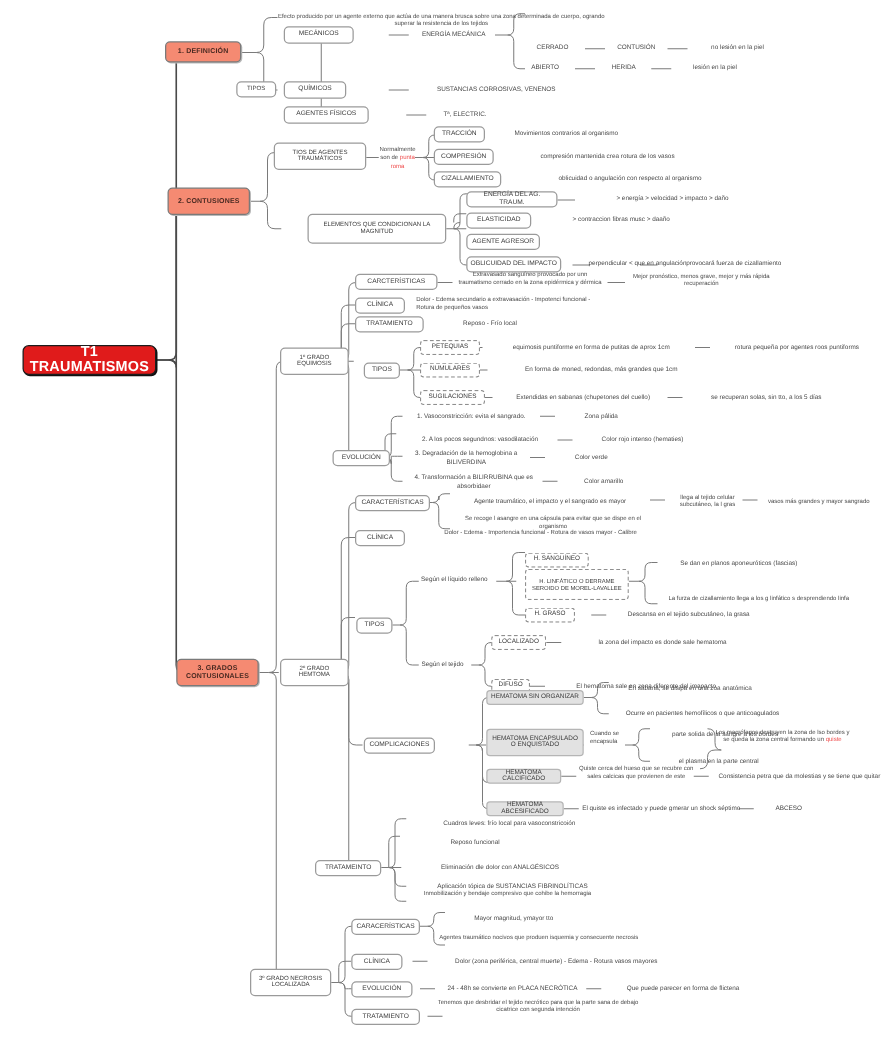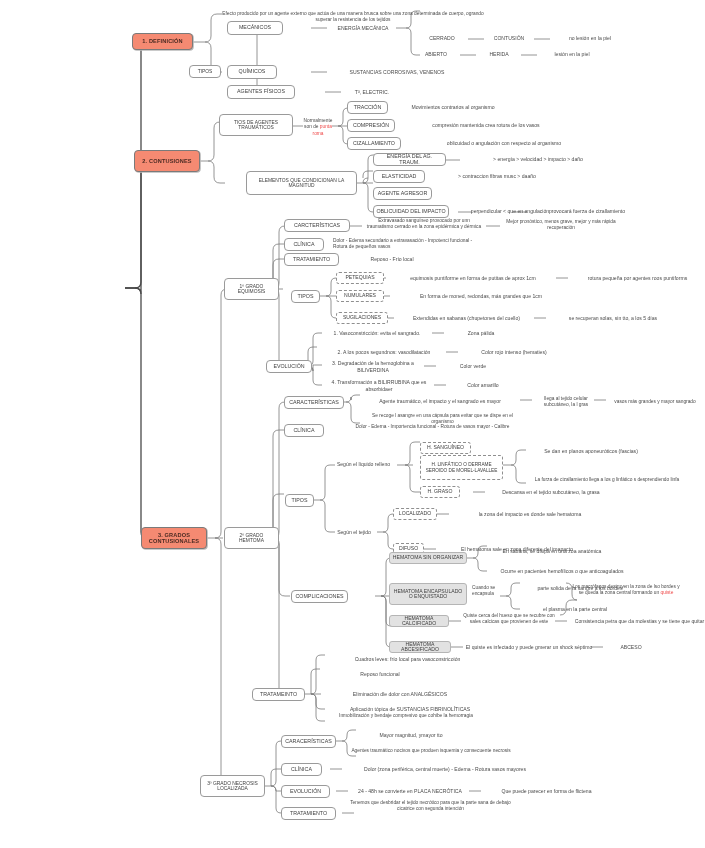--- a/index.html
+++ b/index.html
@@ -223,20 +223,21 @@
       <path d="M271 786 q5 0 5 5 V808 q0 5 5 5 h5"></path>
       <path d="M336 741 h6 q5 0 5 -5 V735 q0 -5 5 -5 h4"></path>
       <path d="M342 741 q5 0 5 5 V751 q0 5 5 5 h4"></path>
       <path d="M330 769 h12"></path>
       <path d="M336 791 h12"></path>
       <path d="M469 791 h12"></path>
       <path d="M342 813 h12"></path>
     </g>
   </svg>
 
+  <div class="node root" style="left:18px;top:276px;width:107px;height:24px;">T1 TRAUMATISMOS</div>
 
   <div class="node l1" style="left:132px;top:33px;width:61px;height:17px;">1. DEFINICIÓN</div>
 
   <div class="node txt tiny lft ctr" style="left:222px;top:8px;width:262px;height:18px;text-align:center;">Efecto producido por un agente externo que actúa de una manera brusca sobre una zona determinada de cuerpo, ogrando superar la resistencia de los tejidos</div>
 
   <div class="node box small" style="left:189px;top:65px;width:32px;height:13px;">TIPOS</div>
 
   <div class="node box" style="left:227px;top:21px;width:56px;height:14px;">MECÁNICOS</div>
   <div class="node txt" style="left:327px;top:22px;width:72px;height:12px;">ENERGÍA MECÁNICA</div>
 

